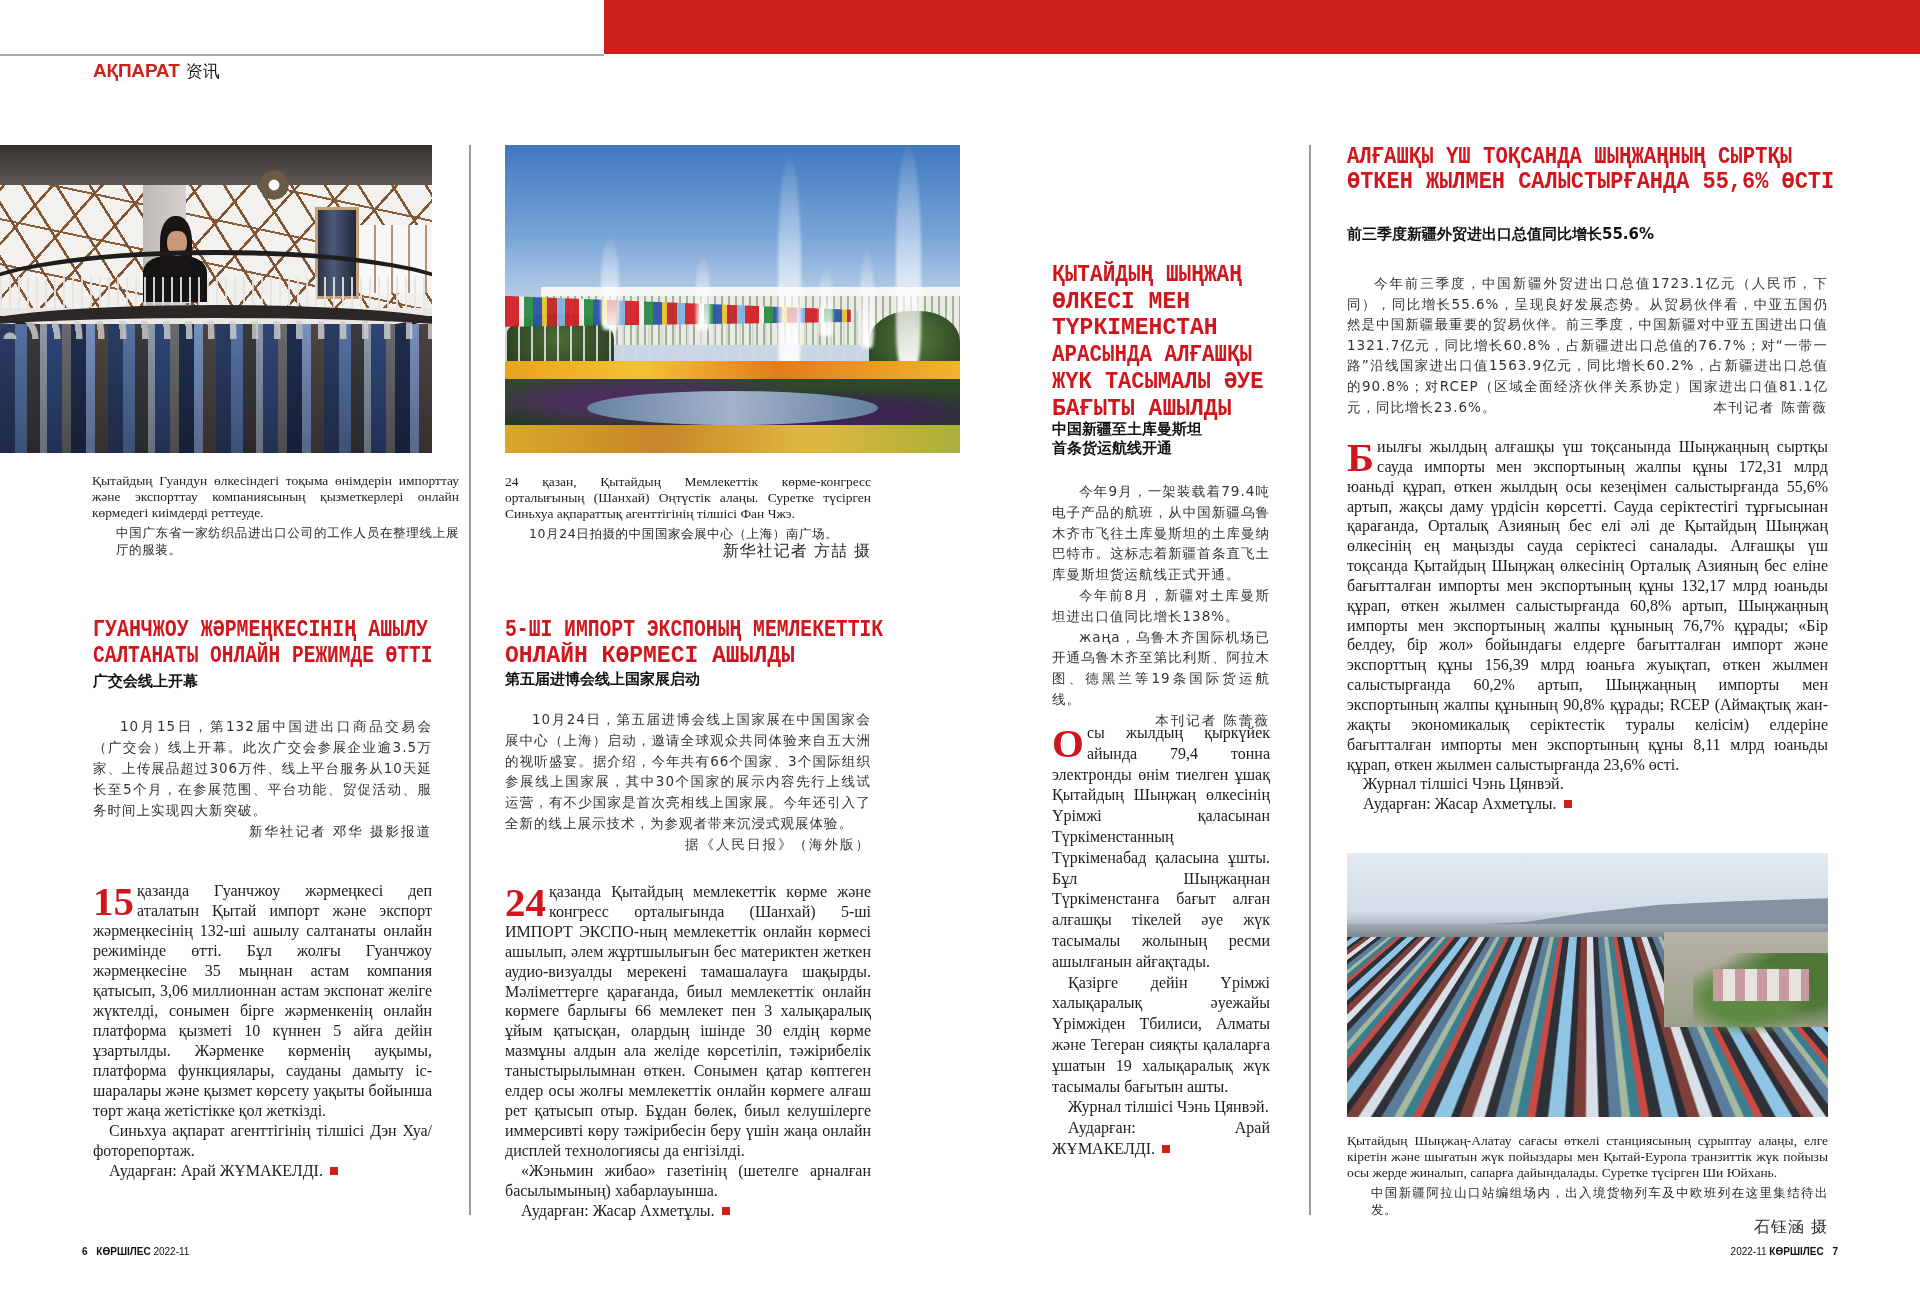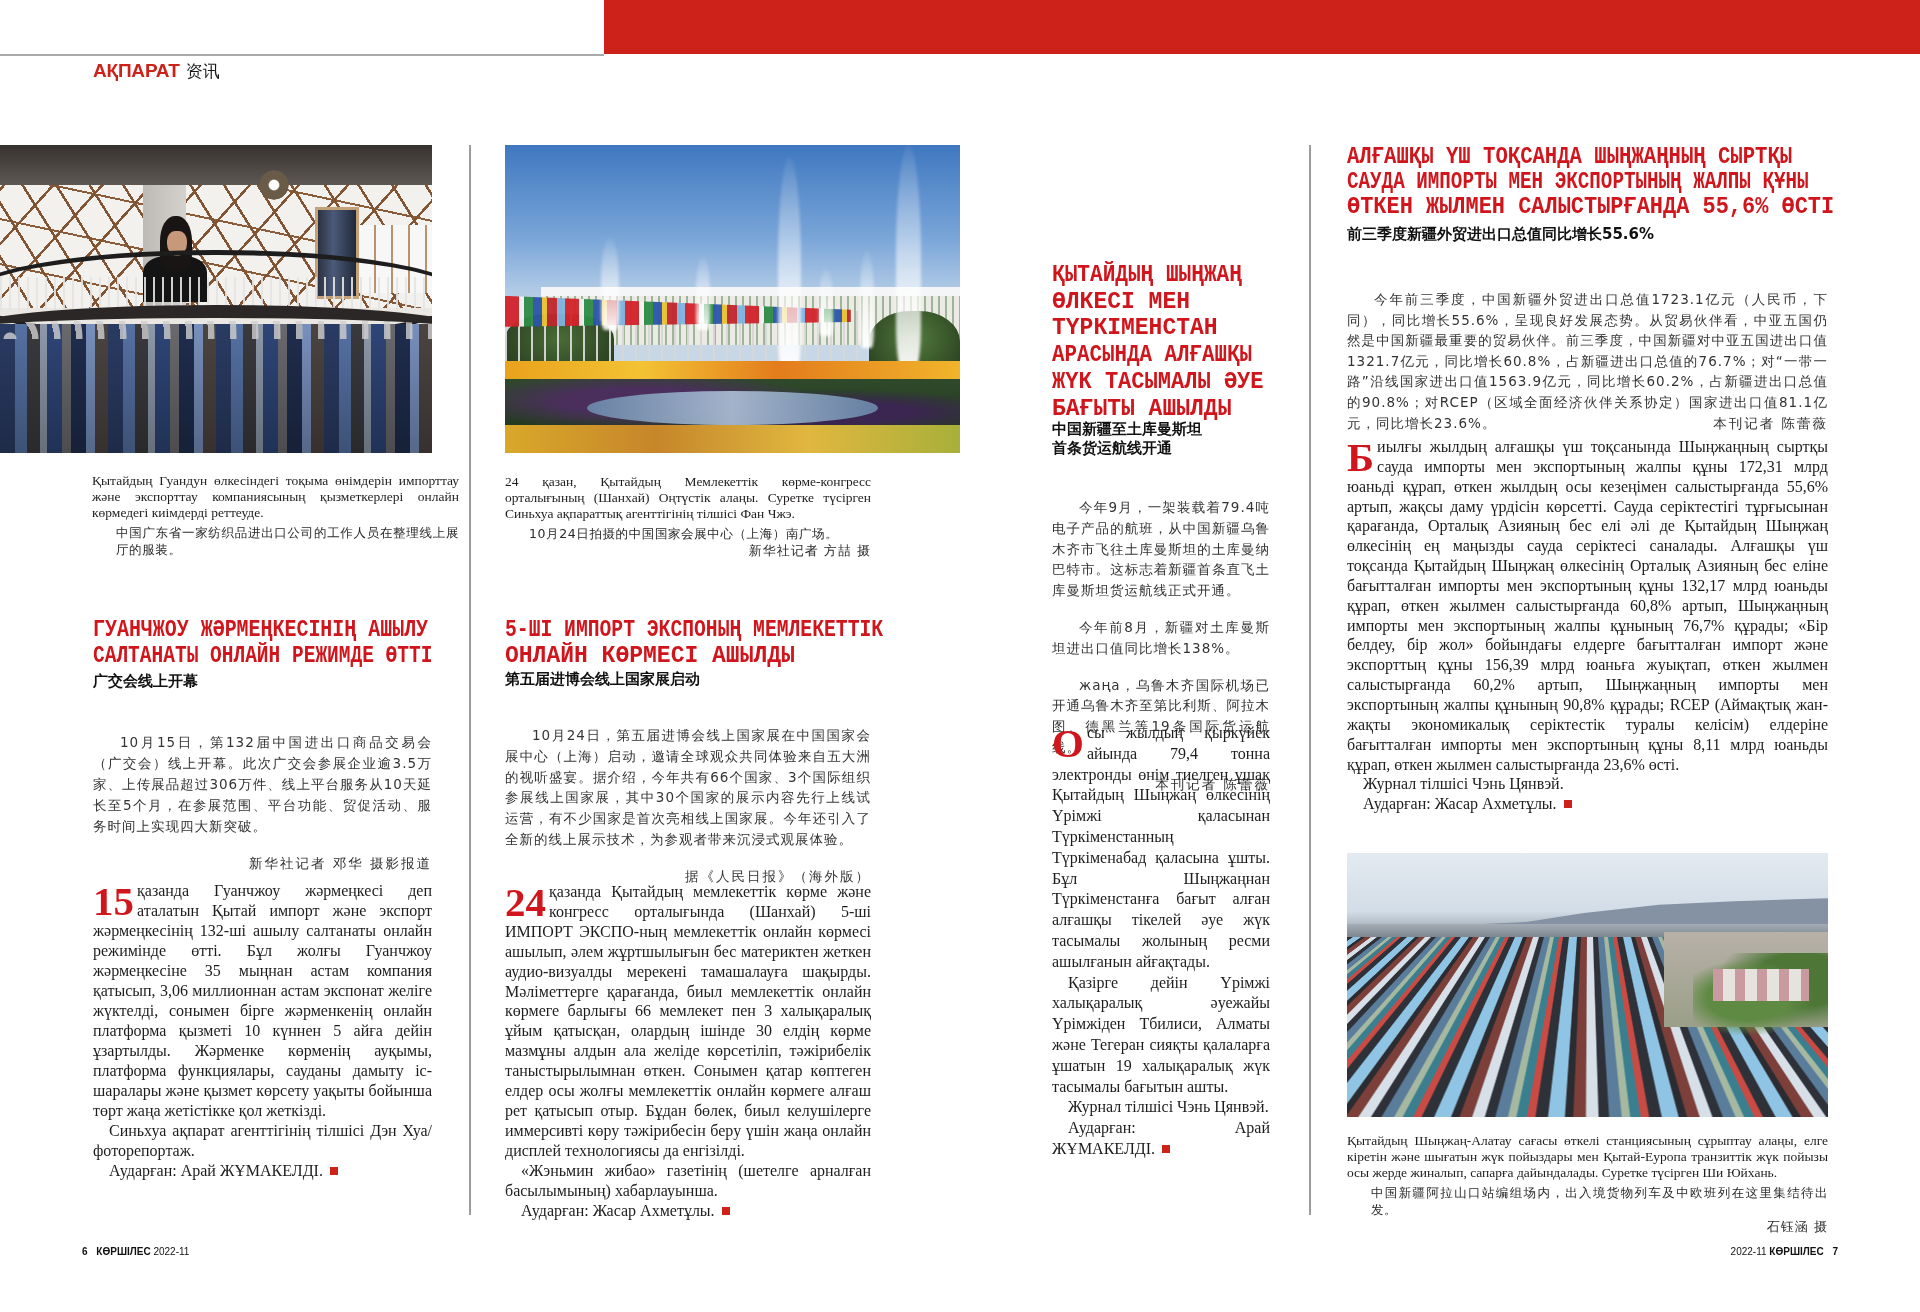--- a/index.html
+++ b/index.html
@@ -76,31 +76,31 @@
     transform:perspective(260px) rotateX(58deg);
     background:repeating-linear-gradient(90deg,#2f3138 0 6px,#8fc4e4 6px 14px,#2a2c31 14px 18px,#7d3f3a 18px 24px,#d7dfe8 24px 30px,#2f3138 30px 35px,#5a7d9c 35px 41px,#a6b9a0 41px 45px,#3a7f8f 45px 50px,#c94b44 50px 54px); }
   .ph3 .r-town { left:66%; top:30%; width:34%; height:36%; background:linear-gradient(#b7b1a8,#9a9f88); }
   .ph3 .r-trees { left:72%; top:38%; width:28%; height:34%; background:radial-gradient(ellipse at 40% 50%,#5f8a43 0 35%,transparent 60%),radial-gradient(ellipse at 80% 30%,#4d7637 0 30%,transparent 55%); }
   .ph3 .r-buildings { left:76%; top:44%; width:20%; height:12%; background:repeating-linear-gradient(90deg,#c99aa0 0 10px,#e6e3df 10px 22px); }
 
   
   .caption { text-align:justify; }
   .caption .cap-kk { font-size:13.5px; line-height:16px; }
   .caption .cap-zh { font-family:"DejaVu Sans",sans-serif; font-size:12.5px; line-height:17px; letter-spacing:0.6px; margin-top:3px; color:#2a2a2a;margin-left:24px; }
-  .caption .cap-credit { font-family:"DejaVu Sans",sans-serif; font-size:13px; line-height:17px; text-align:right; letter-spacing:1px; color:#2a2a2a; }
+  .caption .cap-credit { font-family:"DejaVu Sans",sans-serif; font-size:16px; line-height:17px; text-align:right; letter-spacing:1px; color:#2a2a2a; }
 
   
   .heading { font-family:Liberation Mono, monospace; font-weight:bold; color:var(--hred,#d0161c); font-size:23px; line-height:26px; }
   .heading .hl { display:block; white-space:nowrap; }
   .heading .hl span { display:inline-block; transform-origin:0 50%; }
 
   .sub-zh { font-family:"DejaVu Sans",sans-serif; font-weight:bold; font-size:15px; line-height:19px; color:#111; white-space:nowrap; }
 
   .zh-body { font-family:"DejaVu Sans",sans-serif; font-size:13.5px; line-height:21px; letter-spacing:1px; text-align:justify; color:#333; }
-  .zh-body p { text-indent:2em;margin-top:16px; }
+  .zh-body p { text-indent:2em; }
   .zh-body .zh-byline { text-align:right; text-indent:0; letter-spacing:2px; }
   .zh-body .byline-fr { float:right; text-indent:0; letter-spacing:2px; }
 
   .kk-body { font-size:16px; line-height:20px; text-align:justify; color:#1e1c1c; }
   .kk-body p { text-indent:1em; }
   .kk-body p.lead { text-indent:0; }
   .dropcap { float:left; font-weight:bold; color:var(--hred,#d0161c); font-size:41px; line-height:37px; margin:2px 3px 0 0; }
   .endmark { display:inline-block; width:8px; height:8px; background:var(--red,#cc2219); margin-left:7px; vertical-align:1px; }
 
   
@@ -222,21 +222,20 @@
       <p class="lead"><span class="dropcap">О</span><span>сы жылдың қыркүйек айында 79,4 тонна электронды өнім тиелген ұшақ Қытайдың Шыңжаң өлкесінің Үрімжі қаласынан Түркіменстанның Түркіменабад қаласына ұшты. Бұл Шыңжаңнан Түркіменстанға бағыт алған алғашқы тікелей әуе жүк тасымалы жолының ресми ашылғанын айғақтады.</span></p>
       <p>Қазірге дейін Үрімжі халықаралық әуежайы Үрімжіден Тбилиси, Алматы және Тегеран сияқты қалаларға ұшатын 19 халықаралық жүк тасымалы бағытын ашты.</p>
       <p>Журнал тілшісі Чэнь Цянвэй.</p>
       <p><span>Аударған: Арай ЖҰМАКЕЛДІ.</span><span class="endmark"></span></p>
     </div>
   </section>
 
   <section>
     <div class="abs heading" style="left:1347px;top:145px;width:481px;line-height:25px">
       <div class="hl"><span style="transform: scaleX(0.896);">АЛҒАШҚЫ ҮШ ТОҚСАНДА ШЫҢЖАҢНЫҢ СЫРТҚЫ</span></div>
-      <div class="hl"><span style="transform: scaleX(0.836);">САУДА ИМПОРТЫ МЕН ЭКСПОРТЫНЫҢ ЖАЛПЫ ҚҰНЫ</span></div>
       <div class="hl"><span style="transform: scaleX(0.954);">ӨТКЕН ЖЫЛМЕН САЛЫСТЫРҒАНДА 55,6% ӨСТІ</span></div>
     </div>
     <div class="abs sub-zh" style="left:1347px;top:225px;width:481px">前三季度新疆外贸进出口总值同比增长55.6%</div>
     <div class="abs zh-body" style="left:1347px;top:273px;width:481px;line-height:20.6px">
       <p><span>今年前三季度，中国新疆外贸进出口总值1723.1亿元（人民币，下同），同比增长55.6%，呈现良好发展态势。从贸易伙伴看，中亚五国仍然是中国新疆最重要的贸易伙伴。前三季度，中国新疆对中亚五国进出口值1321.7亿元，同比增长60.8%，占新疆进出口总值的76.7%；对“一带一路”沿线国家进出口值1563.9亿元，同比增长60.2%，占新疆进出口总值的90.8%；对RCEP（区域全面经济伙伴关系协定）国家进出口值81.1亿元，同比增长23.6%。</span><span class="byline-fr">本刊记者 陈蕾薇</span></p>
     </div>
     <div class="abs kk-body" style="left:1347px;top:437px;width:481px;line-height:19.85px">
       <p class="lead"><span class="dropcap">Б</span><span>иылғы жылдың алғашқы үш тоқсанында Шыңжаңның сыртқы сауда импорты мен экспортының жалпы құны 172,31 млрд юаньді құрап, өткен жылдың осы кезеңімен салыстырғанда 55,6% артып, жақсы даму үрдісін көрсетті. Сауда серіктестігі тұрғысынан қарағанда, Орталық Азияның бес елі әлі де Қытайдың Шыңжаң өлкесінің ең маңызды сауда серіктесі саналады. Алғашқы үш тоқсанда Қытайдың Шыңжаң өлкесінің Орталық Азияның бес еліне бағытталған импорты мен экспортының құны 132,17 млрд юаньды құрап, өткен жылмен салыстырғанда 60,8% артып, Шыңжаңның импорты мен экспортының жалпы құнының 76,7% құрады; «Бір белдеу, бір жол» бойындағы елдерге бағытталған импорт және экспорттың құны 156,39 млрд юаньға жуықтап, өткен жылмен салыстырғанда 60,2% артып, Шыңжаңның импорты мен экспортының жалпы құнының 90,8% құрады; RCEP (Аймақтық жан-жақты экономикалық серіктестік туралы келісім) елдеріне бағытталған импорты мен экспортының құны 8,11 млрд юаньды құрап, өткен жылмен салыстырғанда 23,6% өсті.</span></p>
       <p>Журнал тілшісі Чэнь Цянвэй.</p>
       <p><span>Аударған: Жасар Ахметұлы.</span><span class="endmark"></span></p>

